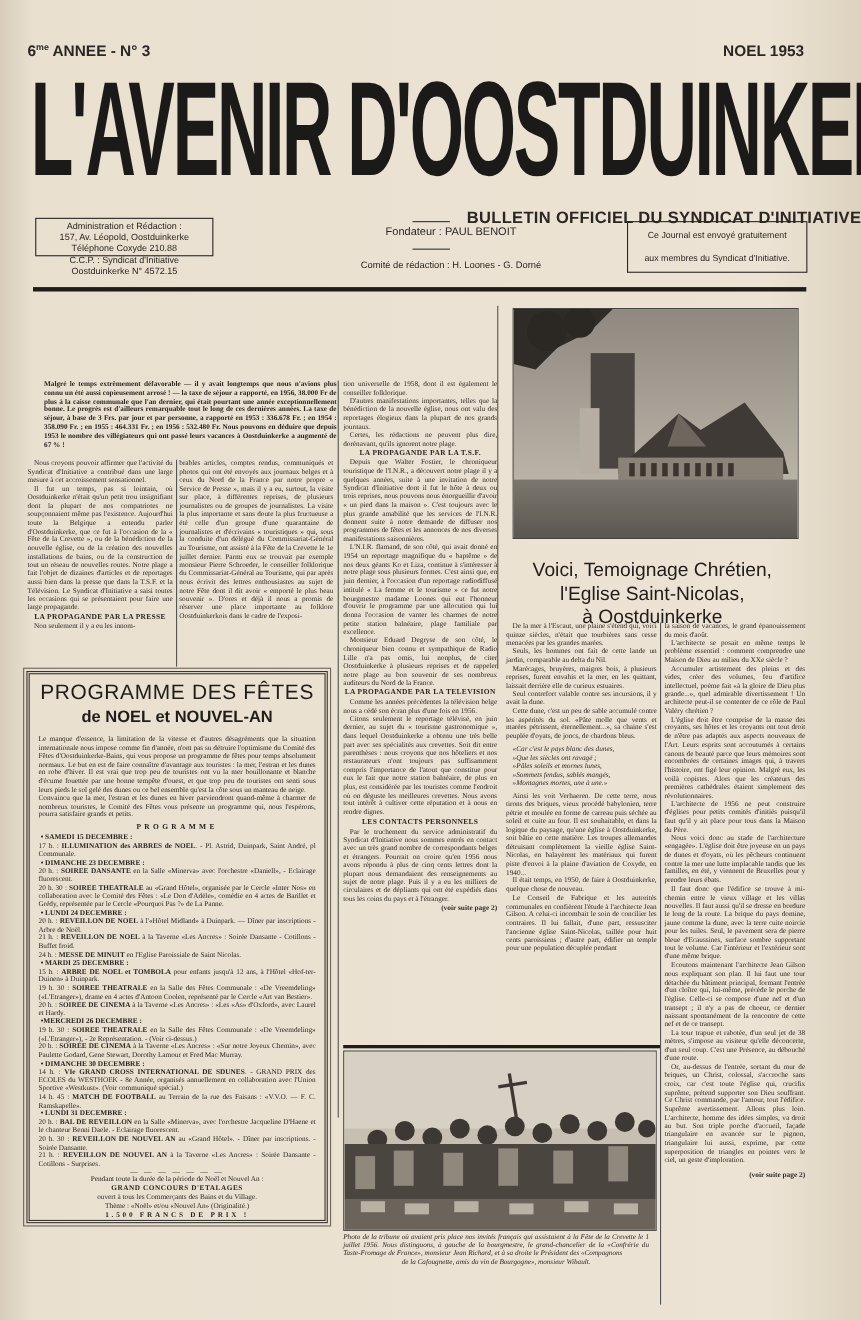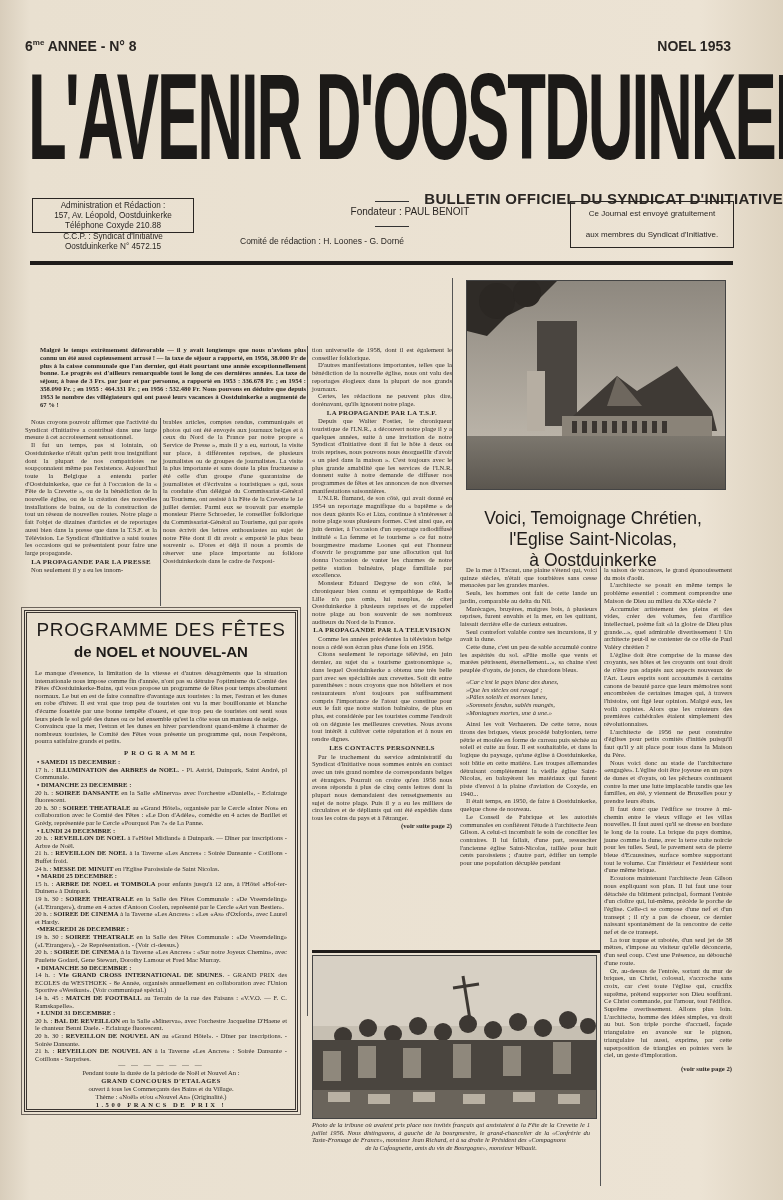--- a/index.html
+++ b/index.html
@@ -25,21 +25,21 @@
     left: 28px; top: 60px; width: 706px; height: 115px;
     font-family: "Liberation Sans", sans-serif;
     font-weight: bold; font-size: 122px; line-height: 115px;
     letter-spacing: -4px;
     transform: scaleX(0.52); transform-origin: left top;
     white-space: nowrap; color: #1c1a18;
   }
   .subtitle { left: 0; width: 783px; top: 190px; text-align: right; font-size: 15px; font-weight: bold; letter-spacing: 0.3px; }
   .rule-short { width: 34px; height: 1px; background: #333; left: 375px; }
   .founder { left: 260px; width: 300px; top: 206px; text-align: center; font-size: 10px; }
-  .committee { left: 240px; width: 340px; top: 236px; font-size: 8.5px; }
+  .committee { left: 240px; width: 340px; top: 236px; text-align: center; font-size: 8.5px; }
   .box-left {
     left: 32px; top: 198px; width: 162px; height: 35px;
     border: 1.5px solid #2a2623; font-size: 8.2px; line-height: 10.2px; text-align: center; padding-top: 2px;
   }
   .box-right {
     left: 570px; top: 201px; width: 164px; height: 47px;
     border: 1.5px solid #2a2623; font-size: 8px; line-height: 21px; text-align: center; padding-top: 1px;
   }
   .thick-rule { left: 30px; top: 261px; width: 703px; height: 4px; background: #1f1c1a; }
 
@@ -93,21 +93,21 @@
     left: 312px; top: 1121px; width: 278px; font-size: 6.5px; line-height: 7.6px; font-style: italic; text-align: justify;
   }
   .caption .last { text-align: center; display: block; }
   .suite { font-size: 6.7px; font-weight: bold; text-align: right; }
 </style>
 </head>
 <body>
 
 <div class="page">
 
-  <div class="abs issue sans"><span>6</span><sup>me</sup><span> ANNEE - N° 8</span></div>
+  <div class="abs issue sans"><span>6</span><sup>me</sup><span> ANNEE - N° 3</span></div>
   <div class="abs edition sans">NOEL 1953</div>
   <div class="abs masthead-title">L'AVENIR D'OOSTDUINKERKE</div>
   <div class="abs subtitle sans">BULLETIN OFFICIEL DU SYNDICAT D'INITIATIVE</div>
 
   <div class="abs box-left sans">
     <div>Administration et Rédaction :</div>
     <div>157, Av. Léopold, Oostduinkerke</div>
     <div>Téléphone Coxyde 210.88</div>
     <div>C.C.P. : Syndicat d'Initiative</div>
     <div>Oostduinkerke N° 4572.15</div>

